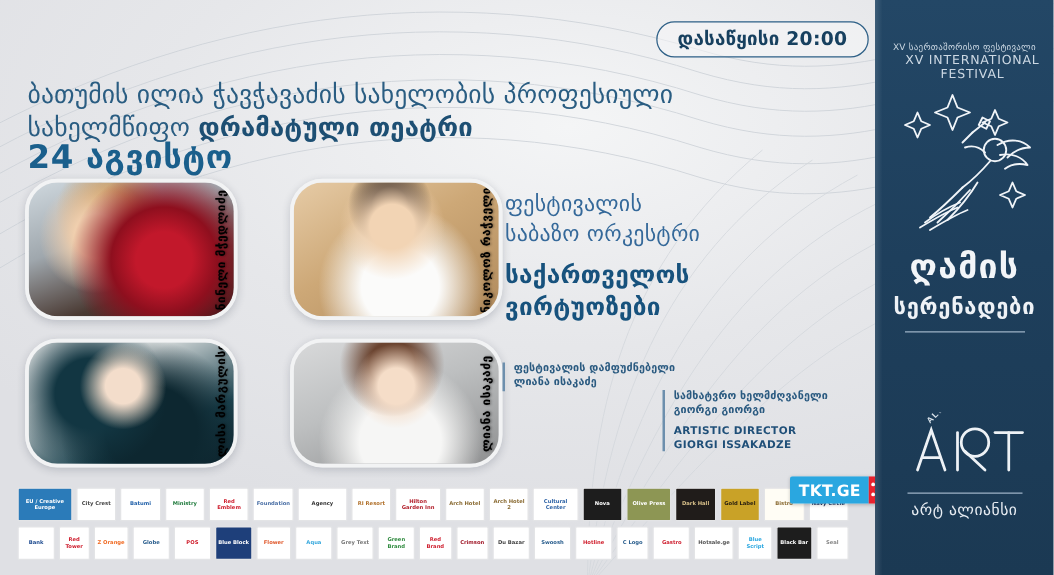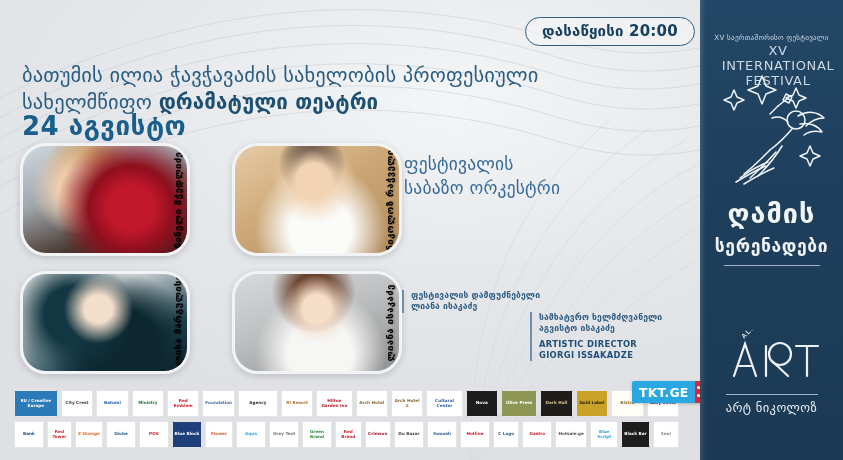--- a/index.html
+++ b/index.html
@@ -190,21 +190,21 @@
   }
   .sidebar::after {
     content:""; position:absolute; left:0; top:0; bottom:0; width:6px;
     background:linear-gradient(90deg,rgba(255,255,255,.12),rgba(255,255,255,0));
   }
   .fest-kicker {
     position:absolute; left:0; right:0; top:33px;
     text-align:center; color:#ccd8e3;
   }
   .fest-kicker .k-geo { font-size:7.2px; letter-spacing:.2px; display:block; }
-  .fest-kicker .k-eng { font-size:13px; letter-spacing:.65px; display:block; margin-top:1px;margin-left:13px; }
+  .fest-kicker .k-eng { font-size:10px; letter-spacing:.65px; display:block; margin-top:1px;margin-left:13px; }
 
   .angel { position:absolute; left:50%; top:60px; transform:translateX(-50%); }
 
   .brand { position:absolute; left:0; right:0; top:200px; text-align:center; }
   .brand .b1 {
     color:#f2f5f8; font-size:27px; font-weight:bold; line-height:1; letter-spacing:1px;
     display:block;
   }
   .brand .b2 {
     color:#eef2f6; font-size:17.5px; font-weight:bold; line-height:1.12; letter-spacing:.6px;
@@ -277,33 +277,37 @@
         <div class="ph-img p3"></div>
         <span class="vlabel">ლიანა ისაკაძე</span>
       </div>
     </div>
 
     <div class="orch">
       <div class="line-a">
         <span>ფესტივალის</span><br>
         <span>საბაზო ორკესტრი</span>
       </div>
+      <div class="line-b">
+        <span>საქართველოს</span><br>
+        <span>ვირტუოზები</span>
+      </div>
     </div>
 
     <div class="credits">
       <div class="credit" id="credit-0">
         <div class="geo">
           <span>ფესტივალის დამფუძნებელი</span><br>
           <span>ლიანა ისაკაძე</span>
         </div>
       </div>
       <div class="credit" id="credit-1">
         <div class="geo">
           <span>სამხატვრო ხელმძღვანელი</span><br>
-          <span>აგვისტო ისაკაძე</span>
+          <span>გიორგი გიორგი</span>
         </div>
         <div class="eng">
           <span>ARTISTIC DIRECTOR</span><br>
           <span>GIORGI ISSAKADZE</span>
         </div>
       </div>
     </div>
 
     <div class="sponsors">
       <div class="sponsor-row" id="sponsor-row-1">
@@ -487,18 +491,18 @@
           <path d="M52,46 L52,16"></path>
           <circle cx="66" cy="24" r="11" stroke-width="2.2"></circle>
           <path d="M58,31 L74,46"></path>
 
           <path d="M82,16 L104,16"></path>
           <path d="M93,16 L93,46"></path>
         </g>
         <text x="30" y="9" fill="#dde5ed" font-size="6.6" font-family="'Liberation Sans', sans-serif" font-weight="bold" letter-spacing="1.2" transform="rotate(-46 30 9)">ALLIANCE</text>
       </svg>
       <div class="rule2"></div>
-      <span class="art-geo">არტ ნიკოლოზ</span>
+      <span class="art-geo">არტ ალიანსი</span>
     </div>
 
   </div>
 
 </div>
 
 </body></html>

